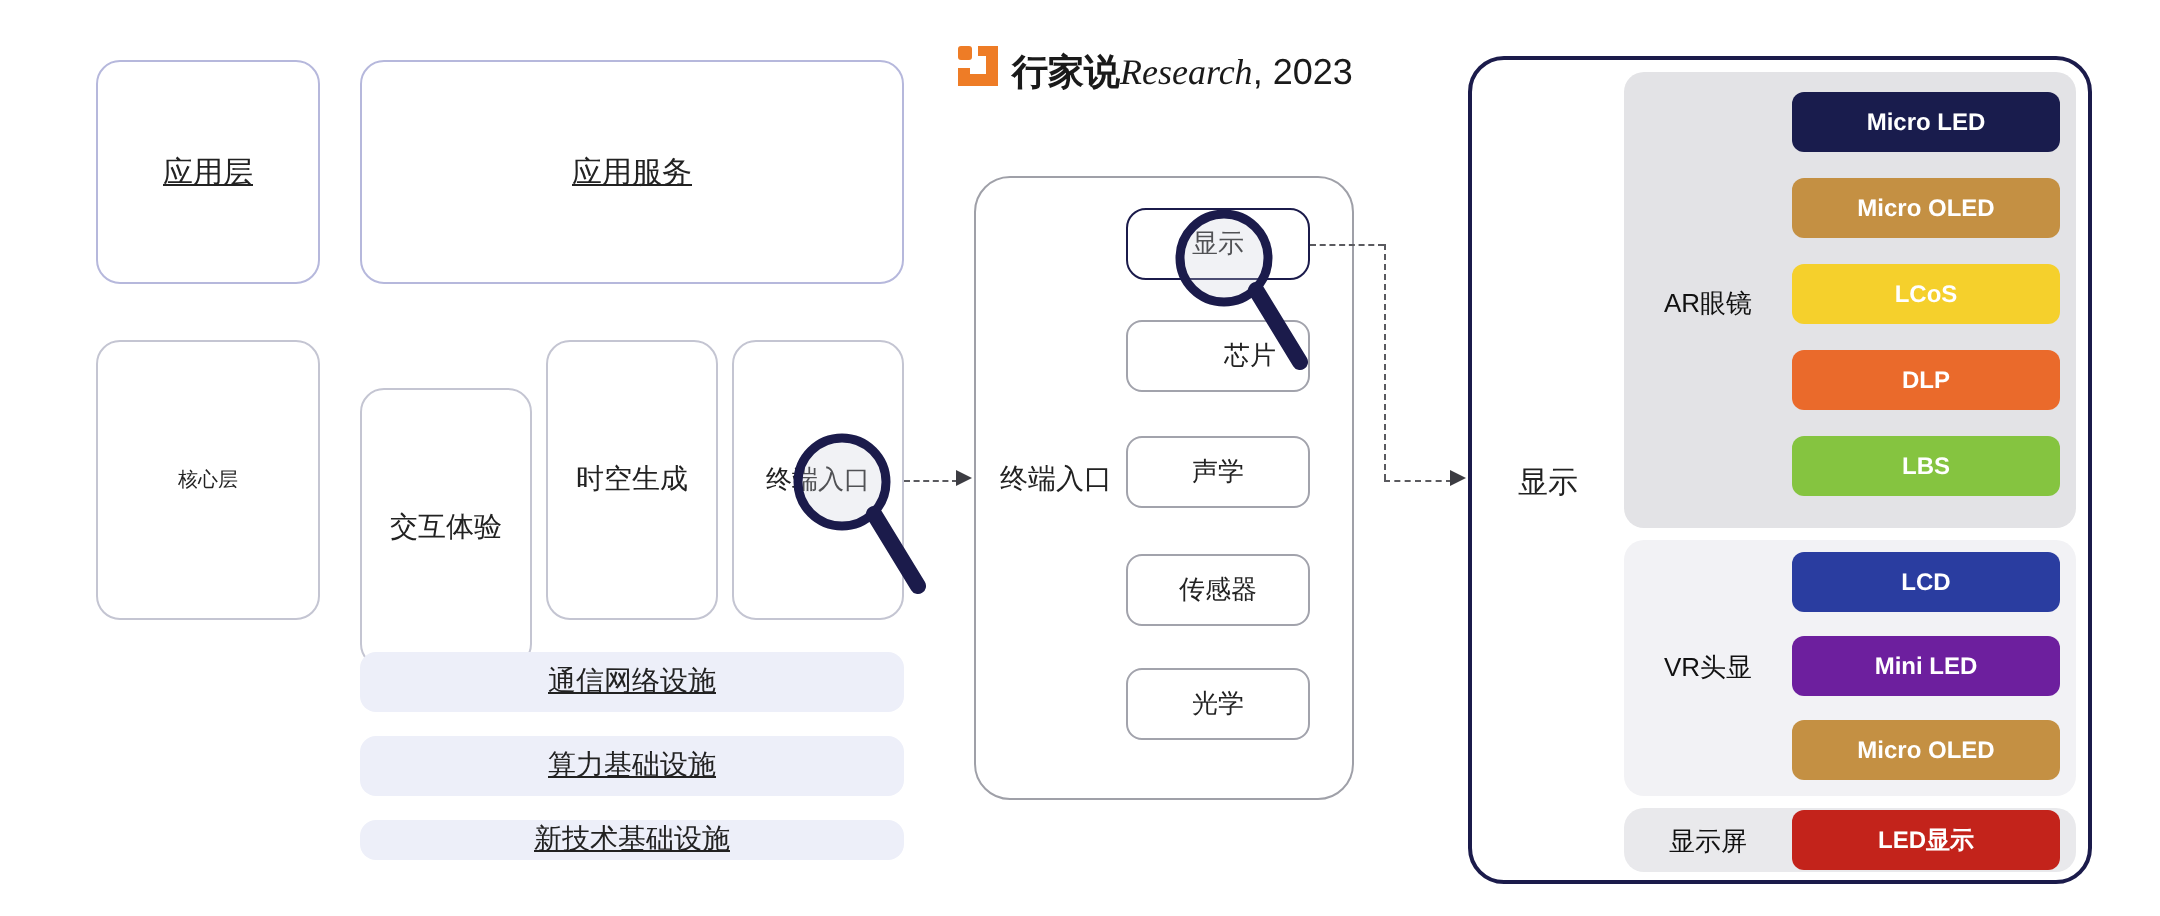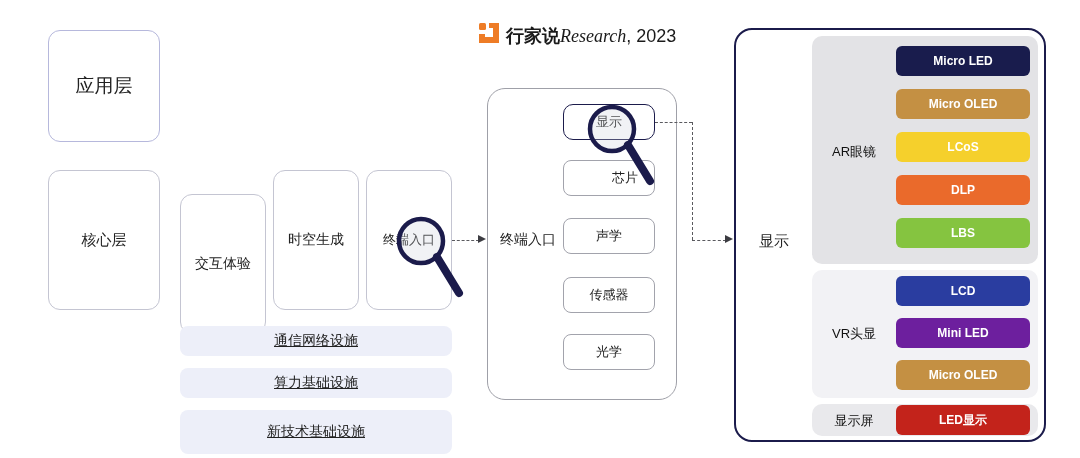--- a/index.html
+++ b/index.html
@@ -1,21 +1,21 @@
 <!DOCTYPE html>
 <html><head>
 <meta charset="utf-8">
 <style>
   * { margin:0; padding:0; box-sizing:border-box; }
   html,body { background:#ffffff; }
   body { width:1080px; height:458px; position:relative; font-family:"Liberation Sans", sans-serif; color:#222; }
   .stage { position:absolute; left:0; top:0; width:1080px; height:458px; }
 
   .box { position:absolute; display:flex; align-items:center; justify-content:center; background:#fff; text-align:center; }
-  .lav { border:1.5px solid #b6b8dc; border-radius:12px; font-size:19px; }
+  .lav { border:1.5px solid #b6b8dc; border-radius:12px; font-size:15px;text-decoration:underline; }
   .core { border:1.5px solid #c4c5d2; border-radius:12px; font-size:14px; }
   .fill-lav { background:#edeff9; border:none; border-radius:8px; font-size:14px;text-decoration:underline; }
 
   .mid-container { position:absolute; left:487px; top:88px; width:190px; height:312px; border:1.5px solid #9fa0a8; border-radius:18px; background:#fff; }
   .mid-label { position:absolute; left:495px; top:231px; width:66px; text-align:center; font-size:14px; }
   .mid-item { position:absolute; left:563px; width:92px; height:36px; border:1.3px solid #a2a3ac; border-radius:8px; display:flex; align-items:center; justify-content:center; font-size:13px; background:#fff; }
   .mid-item.hl { border:1.6px solid #1b1b4b; border-radius:10px; }
 
   .right-container { position:absolute; left:734px; top:28px; width:312px; height:414px; border:2.5px solid #1b1b4b; border-radius:18px; background:#fff; }
   .right-label { position:absolute; left:742px; top:232px; width:64px; text-align:center; font-size:15px; }
@@ -34,29 +34,30 @@
   .logo-brand { font-weight:bold; color:#1a1a1a; }
   .logo-research { font-style:italic; font-family:"Liberation Serif", serif; color:#1a1a1a; }
   .logo-year { color:#1a1a1a; }
 </style>
 </head>
 <body>
 
 <div class="stage">
 
   <div class="box lav" style="left:48px; top:30px; width:112px; height:112px;">应用层</div>
+  <div class="box lav" style="left:180px; top:30px; width:272px; height:112px;">应用服务</div>
 
-  <div class="box core" style="left:48px; top:170px; width:112px; height:140px; font-size:15px;">核心层</div>
+  <div class="box core" style="left:48px; top:170px; width:112px; height:140px; font-size:10px;">核心层</div>
   <div class="box core" style="left:180px; top:170px; width:86px; height:140px;margin-top:24px;">交互体验</div>
   <div class="box core" style="left:273px; top:170px; width:86px; height:140px;">时空生成</div>
   <div class="box core" style="left:366px; top:170px; width:86px; height:140px; font-size:13px;">终端入口</div>
 
   <div class="box fill-lav" style="left:180px; top:326px; width:272px; height:30px;">通信网络设施</div>
   <div class="box fill-lav" style="left:180px; top:368px; width:272px; height:30px;">算力基础设施</div>
-  <div class="box fill-lav" style="left:180px; top:410px; width:272px; height:44px;">新技术基础设施</div>
+  <div class="box fill-lav" style="left:180px; top:410px; width:272px; height:20px;">新技术基础设施</div>
 
   <svg class="magnifier" style="left:393px; top:213px;" viewBox="0 0 80 92">
     <circle cx="28" cy="28" r="22" fill="rgba(205,208,220,0.28)" stroke="#1b1b4b" stroke-width="4.5"></circle>
     <line x1="44" y1="44" x2="66" y2="80" stroke="#1b1b4b" stroke-width="8" stroke-linecap="round"></line>
   </svg>
 
   <div class="dash-h" style="left:452px; top:240px; width:27px;"></div>
   <div class="arrow-r" style="left:478px; top:235px;"></div>
 
   <svg class="logo-icon" viewBox="0 0 22 22">

